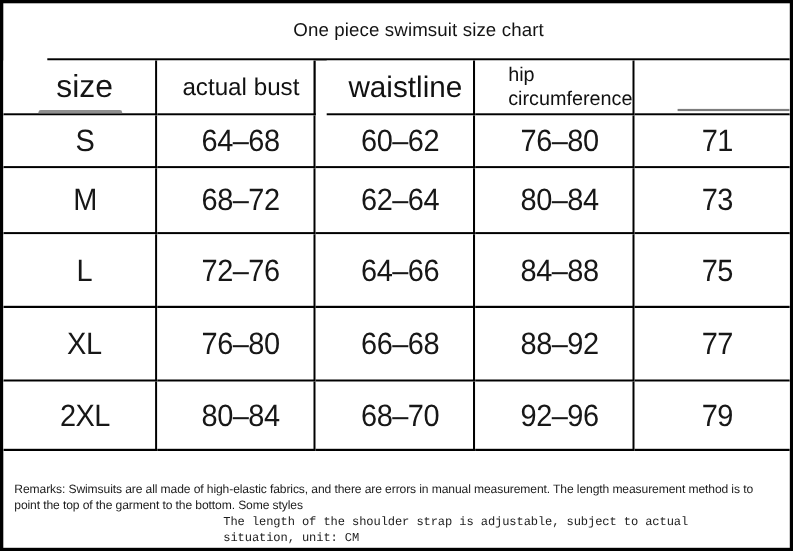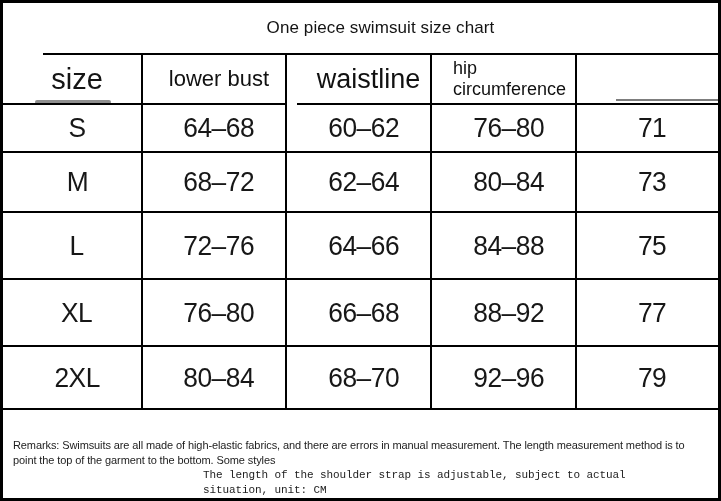--- a/index.html
+++ b/index.html
@@ -52,21 +52,21 @@
     position: relative;
     background: #ffffff;
     overflow: hidden;
     padding-left: 10px;
   }
   .cell.last-col { border-right: none; }
   
   .h-size     { font-size: 29px; color: #151515; }
   .h-bust     { font-size: 22px; }
   .h-waist    { font-size: 27px; margin-left: 10px; }
-  .h-hip      { font-size: 18px; justify-content: center; text-align: left; padding-left: 12px; line-height: 1.15; }
+  .h-hip      { font-size: 18px; justify-content: flex-end; text-align: left; padding-left: 12px; line-height: 1.15; }
   .h-clothes  { font-size: 21px; line-height: 1.2; padding: 0 14px; }
   .h-hip .wrap, .h-clothes .wrap { display: block; width: 100%; }
   
   .size-underline {
     position: absolute;
     left: 32px;
     bottom: -1px;
     width: 76px;
     height: 4px;
     background: #8f8f8f;
@@ -108,21 +108,21 @@
     <span class="title-text">One piece swimsuit size chart</span>
   </div>
 
   <div class="size-table">
 
     <div class="cell h-size">
       <span>size</span>
       <span class="size-underline"></span>
     </div>
     <div class="cell h-bust">
-      <span>lower bust</span>
+      <span>actual bust</span>
     </div>
     <div class="cell h-waist">
       <span>waistline</span>
     </div>
     <div class="cell h-hip">
       <span>
         <span class="wrap">hip</span>
         <span class="wrap">circumference</span>
       </span>
     </div>

